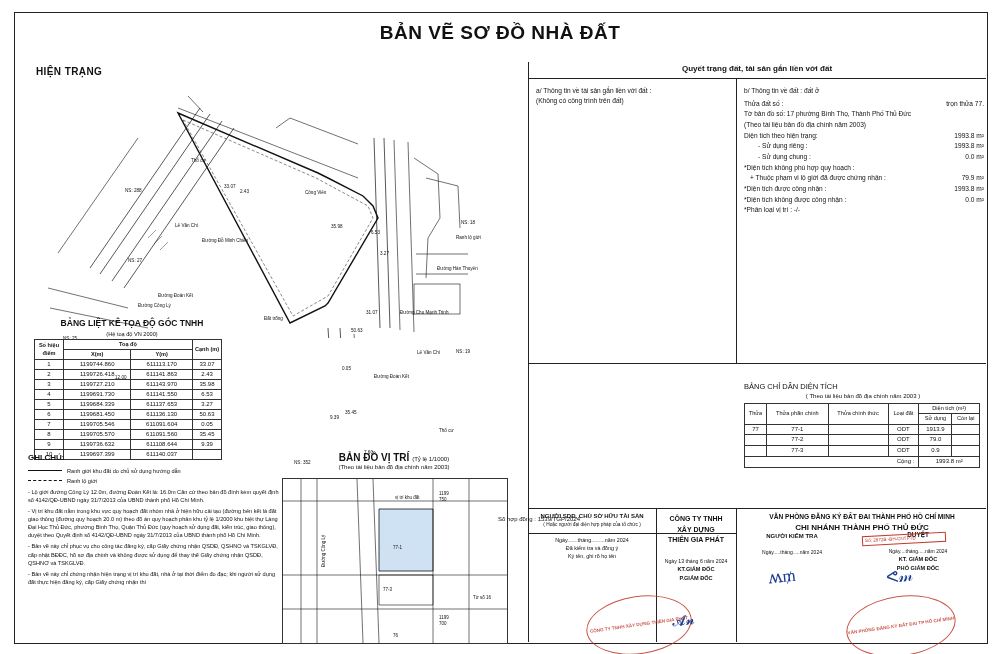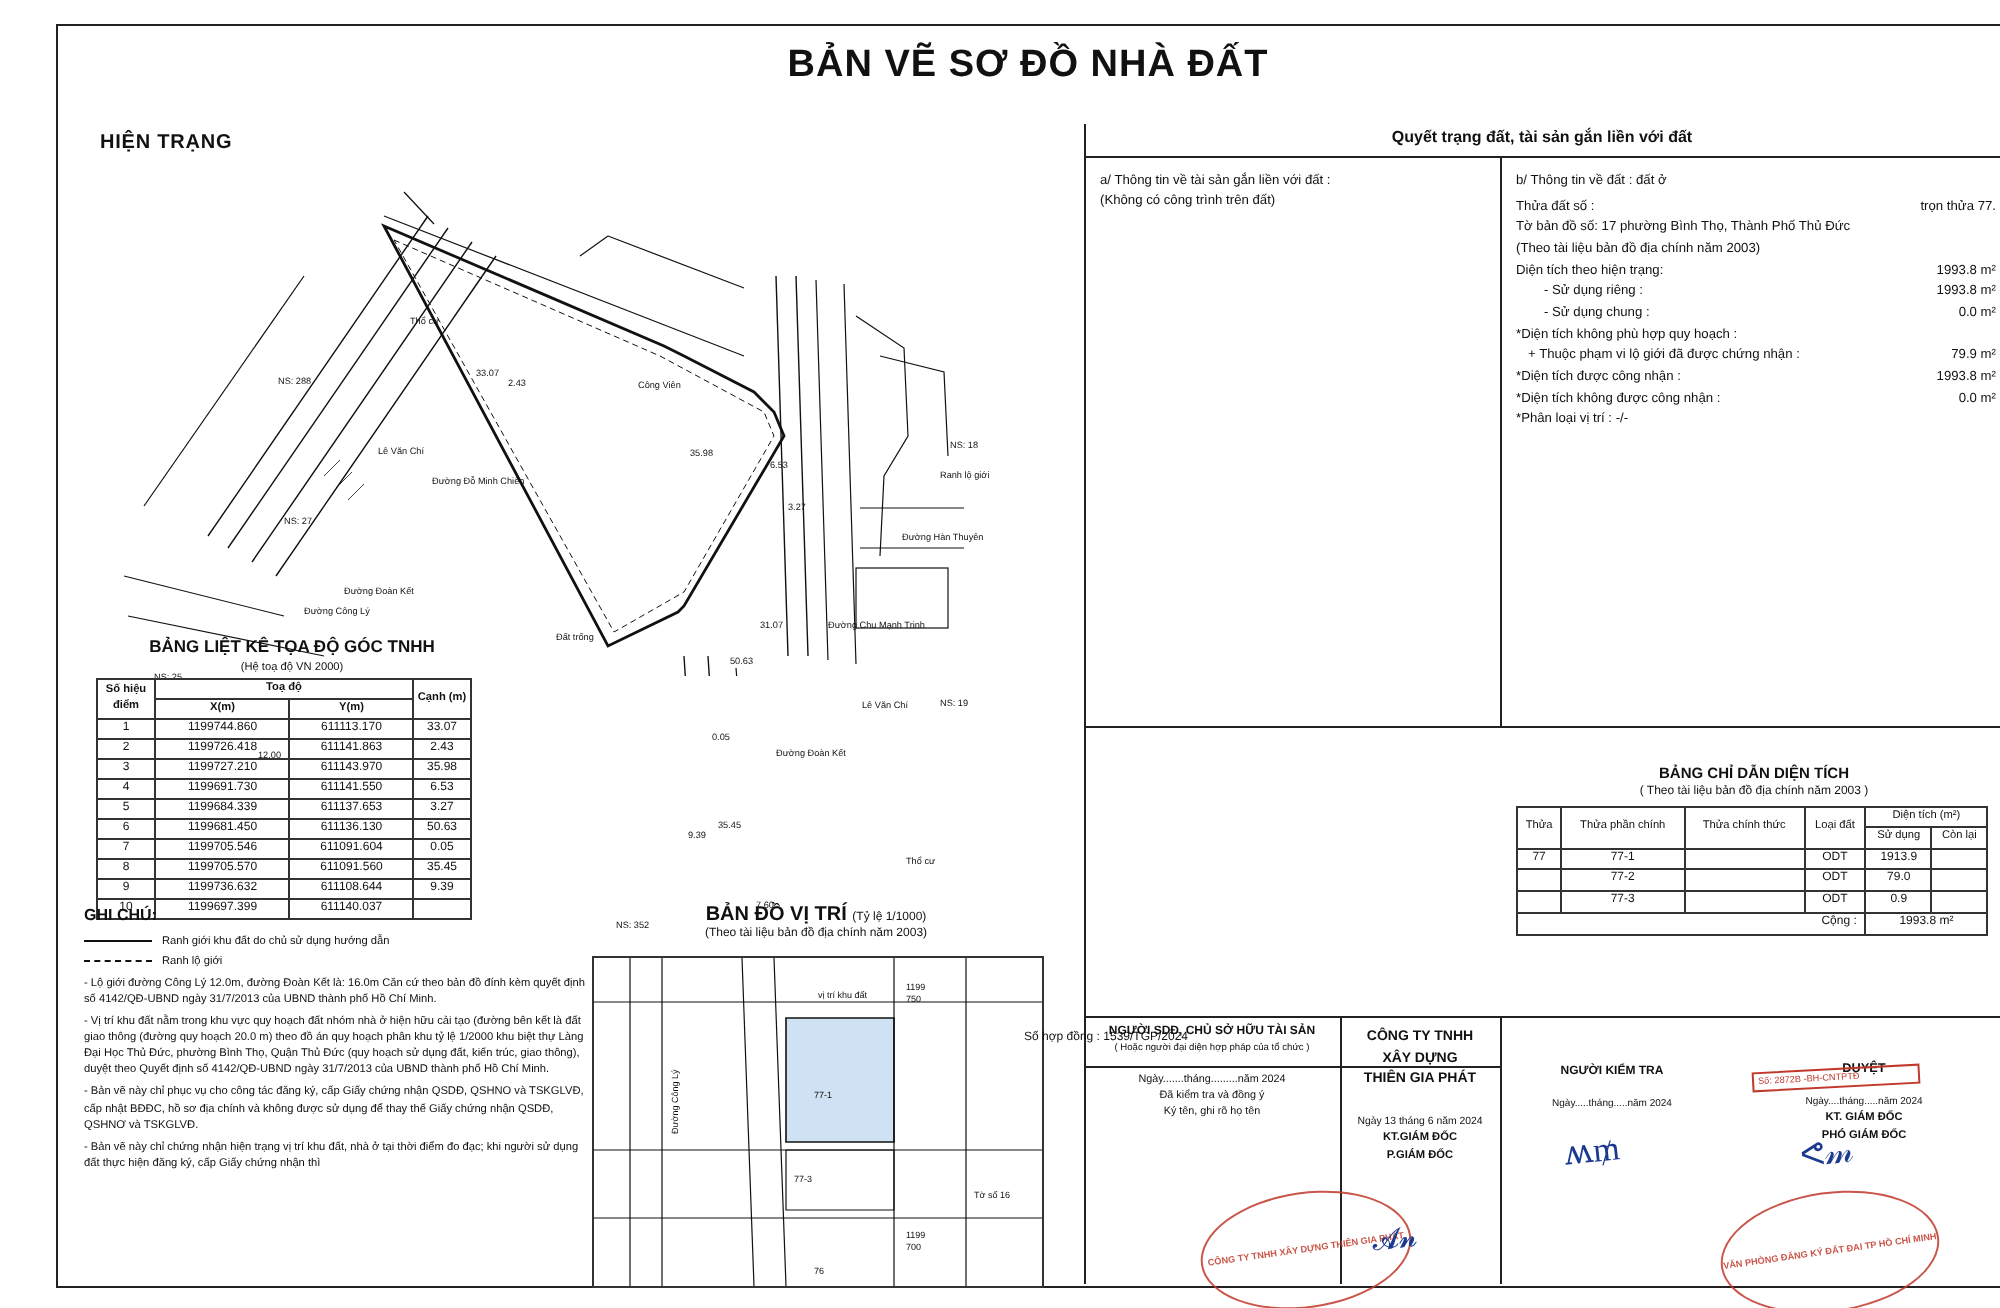--- a/index.html
+++ b/index.html
@@ -1,17 +1,17 @@
 <!DOCTYPE html>
 <html><head>
 <meta charset="utf-8">
 <style>
   html,body{margin:0;padding:0;background:#ffffff;}
   body{width:1000px;height:654px;overflow:hidden;font-family:"Liberation Sans",sans-serif;color:#111;}
-  .page{position:relative;width:880px;height:654px;margin-left:14px;}
+  .page{position:relative;width:880px;height:654px;}
   .frame{position:absolute;left:14px;top:12px;width:972px;height:630px;border:1px solid #222;}
   .title{position:absolute;left:0;top:22px;width:1000px;text-align:center;font-size:19px;font-weight:bold;letter-spacing:.5px;}
   .vsep{position:absolute;left:528px;top:62px;width:1px;height:580px;background:#222;}
   .hsep{position:absolute;background:#222;}
   
   .lbl-hientrang{position:absolute;left:36px;top:66px;font-size:10px;font-weight:bold;letter-spacing:.4px;}
   .map-area{position:absolute;left:28px;top:78px;width:480px;height:250px;}
   .map-svg{position:absolute;left:0;top:0;}
   .tbl-title{font-size:9px;font-weight:bold;text-align:center;}
   .coord-box{position:absolute;left:34px;top:318px;width:196px;}
@@ -29,21 +29,21 @@
   .bdvt .t2{font-size:6px;text-align:center;margin-top:1px;}
   .bdvt-map{position:absolute;left:282px;top:478px;width:224px;height:164px;border:.8px solid #333;overflow:hidden;background:#fff;}
   .sohop{position:absolute;left:498px;top:516px;font-size:6px;}
   
   .r-head{position:absolute;left:528px;top:64px;width:458px;text-align:center;font-size:8px;font-weight:bold;}
   .r-a{position:absolute;left:536px;top:86px;width:200px;font-size:6.6px;line-height:1.5;}
   .r-b{position:absolute;left:744px;top:86px;width:240px;font-size:6.6px;line-height:1.62;}
   .r-b .row{display:flex;justify-content:space-between;}
   .r-b .row .v{white-space:nowrap;}
   .bcd{position:absolute;left:744px;top:382px;width:238px;}
-  .bcd .t1{font-size:7.5px;font-weight:bold;text-align:center;}
+  .bcd .t1{font-size:7.5px;font-weight:normal;text-align:left;}
   .bcd .t2{font-size:6px;text-align:center;margin:2px 0 4px;}
   table.area{border-collapse:collapse;width:236px;font-size:6px;}
   table.area th,table.area td{border:.7px solid #333;text-align:center;padding:1px 1px;line-height:1.3;}
   table.area th{font-weight:normal;font-size:5.6px;}
   .sig{position:absolute;font-size:6px;text-align:center;line-height:1.5;}
   .stamp{position:absolute;border:1.6px solid #c0392b;color:#c0392b;border-radius:50%;display:flex;align-items:center;justify-content:center;text-align:center;font-size:4.6px;line-height:1.15;font-weight:bold;transform:rotate(-8deg);opacity:.85;}
   .sq-stamp{position:absolute;border:1px solid #c0392b;color:#c0392b;font-size:4.6px;line-height:1.25;padding:1px 2px;transform:rotate(-3deg);}
   .sign-scribble{position:absolute;color:#1b3a8f;font-family:"DejaVu Serif",serif;font-size:17px;transform:rotate(-6deg);}
 </style>
 </head>
@@ -402,20 +402,24 @@
 
   <div class="sig" style="left:658px;top:514px;width:76px;">
     <div style="font-weight:bold;font-size:7px;">CÔNG TY TNHH</div>
     <div style="font-weight:bold;font-size:7px;">XÂY DỰNG</div>
     <div style="font-weight:bold;font-size:7px;">THIÊN GIA PHÁT</div>
     <div style="margin-top:12px;font-size:5.2px;">Ngày 13 tháng 6 năm 2024</div>
     <div style="font-weight:bold;font-size:5.6px;">KT.GIÁM ĐỐC</div>
     <div style="font-weight:bold;font-size:5.6px;">P.GIÁM ĐỐC</div>
   </div>
 
+  <div class="sig" style="left:740px;top:512px;width:244px;">
+    <div style="font-weight:bold;font-size:6.6px;">VĂN PHÒNG ĐĂNG KÝ ĐẤT ĐAI THÀNH PHỐ HỒ CHÍ MINH</div>
+    <div style="font-weight:bold;font-size:8px;">CHI NHÁNH THÀNH PHỐ THỦ ĐỨC</div>
+  </div>
   <div class="sig" style="left:742px;top:532px;width:100px;">
     <div style="font-weight:bold;font-size:6px;">NGƯỜI KIỂM TRA</div>
     <div style="margin-top:8px;font-size:5px;">Ngày.....tháng.....năm 2024</div>
   </div>
   <div class="sig" style="left:856px;top:530px;width:124px;">
     <div style="font-weight:bold;font-size:6.4px;">DUYỆT</div>
     <div style="font-size:5px;margin-top:8px;">Ngày....tháng.....năm 2024</div>
     <div style="font-weight:bold;font-size:5.6px;">KT. GIÁM ĐỐC</div>
     <div style="font-weight:bold;font-size:5.6px;">PHÓ GIÁM ĐỐC</div>
   </div>

